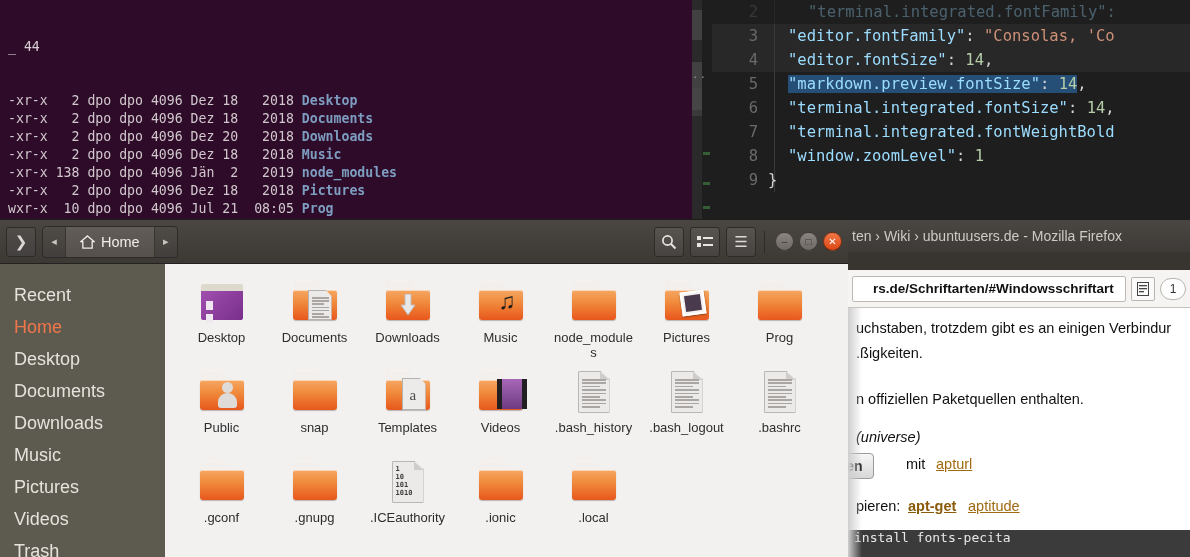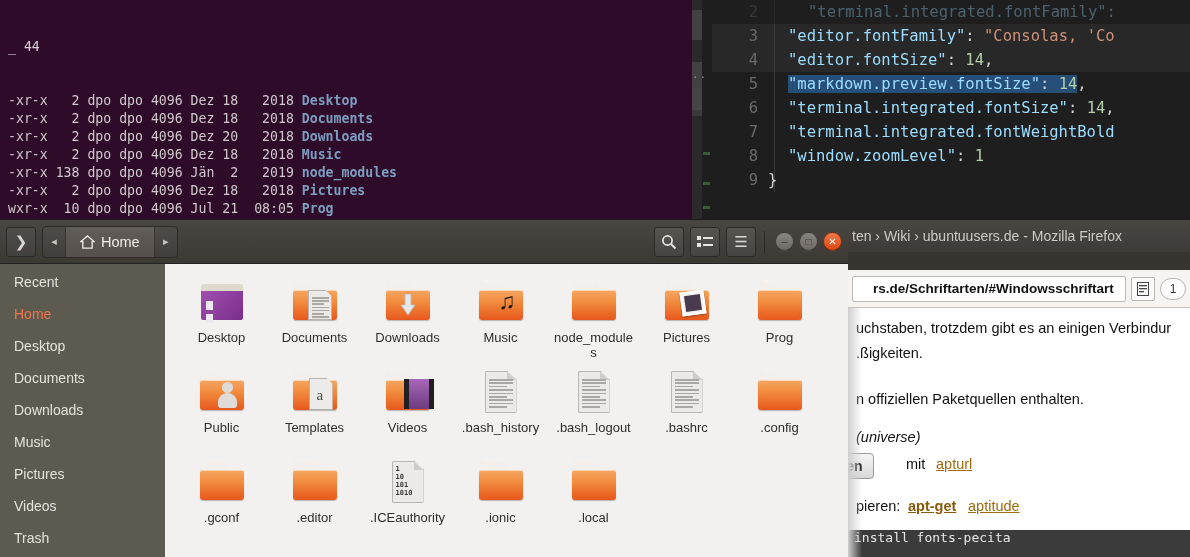--- a/index.html
+++ b/index.html
@@ -61,22 +61,22 @@
     background:linear-gradient(to bottom,#625d58,#55504b); color:#f1ece7; font-size:14.5px;
     border-left:1px solid #39352f; border-right:1px solid #39352f;}
   #nt-right{ margin-left:auto; display:flex; align-items:center; }
   .wbtn{ width:19px;height:19px;border-radius:50%; margin-left:5px; border:1px solid rgba(0,0,0,.45);
     display:flex;align-items:center;justify-content:center;font-size:10px;color:#3a3634;}
   .wbtn.min{ background:linear-gradient(to bottom,#8a8580,#6e6964); }
   .wbtn.max{ background:linear-gradient(to bottom,#8a8580,#6e6964); }
   .wbtn.cls{ background:linear-gradient(to bottom,#f07746,#dd4814); color:#fff; }
   #nt-body{ display:flex; height:293px; }
   #nt-side{ width:165px; background:#5d5a50; padding-top:10px; flex:0 0 165px; }
-  .side-item{ height:32px; display:flex; align-items:flex-start; padding-left:14px;
-    color:#e6e3dd; font-size:14px; }
+  .side-item{ height:32px; display:flex; align-items:flex-end; padding-left:14px;
+    color:#e6e3dd; font-size:18px; }
   .side-item.active{ color:#f0774a; }
   #nt-grid{ flex:1; background:#f2f1f0; padding:14px 0 0 10px; display:flex; flex-wrap:wrap;
      align-content:flex-start; overflow:hidden;}
   .fitem{ width:93px; height:90px; display:flex; flex-direction:column; align-items:center; }
   .fic{ width:48px; height:48px; position:relative; margin-bottom:4px; }
   .flabel{ font-size:13px; color:#2e2e2e; text-align:center; line-height:15px; width:84px;
      word-wrap:break-word; }
   .folder .tab{ position:absolute; left:4px; top:2px; width:22px; height:8px; border-radius:2px 3px 0 0;
     background:#e96a2a; border-top:2px solid #f4f1ee;}
   .folder .sheet{ position:absolute; left:2px; top:4px; width:44px; height:9px; background:#f2efec;
@@ -321,20 +321,28 @@
                 <s></s>
               </span>
             </div>
             <div class="flabel">Public</div>
           </div>
           <div class="fitem">
             <div class="fic folder">
               <span class="tab"></span>
               <span class="sheet"></span>
               <span class="front"></span>
+            </div>
+            <div class="flabel">snap</div>
+          </div>
+          <div class="fitem">
+            <div class="fic folder">
+              <span class="tab"></span>
+              <span class="sheet"></span>
+              <span class="front"></span>
               <span class="ov-tmpl">
                 <span>a</span>
               </span>
             </div>
             <div class="flabel">Templates</div>
           </div>
           <div class="fitem">
             <div class="fic folder">
               <span class="tab"></span>
               <span class="sheet"></span>
@@ -390,37 +398,29 @@
               <span class="ln" style="top:38.2px;width:18px"></span>
             </div>
             <div class="flabel">.bashrc</div>
           </div>
           <div class="fitem">
             <div class="fic folder">
               <span class="tab"></span>
               <span class="sheet"></span>
               <span class="front"></span>
             </div>
-            <div class="flabel">.config</div>
-          </div>
-          <div class="fitem">
-            <div class="fic folder">
-              <span class="tab"></span>
-              <span class="sheet"></span>
-              <span class="front"></span>
-            </div>
             <div class="flabel">.gconf</div>
           </div>
           <div class="fitem">
             <div class="fic folder">
               <span class="tab"></span>
               <span class="sheet"></span>
               <span class="front"></span>
             </div>
-            <div class="flabel">.editor</div>
+            <div class="flabel">.gnupg</div>
           </div>
           <div class="fitem">
             <div class="fic doc">
               <span class="page"></span>
               <span class="fold"></span>
               <span class="ov-bin">
                 <div>1</div>
                 <div>10</div>
                 <div>101</div>
                 <div>1010</div>

